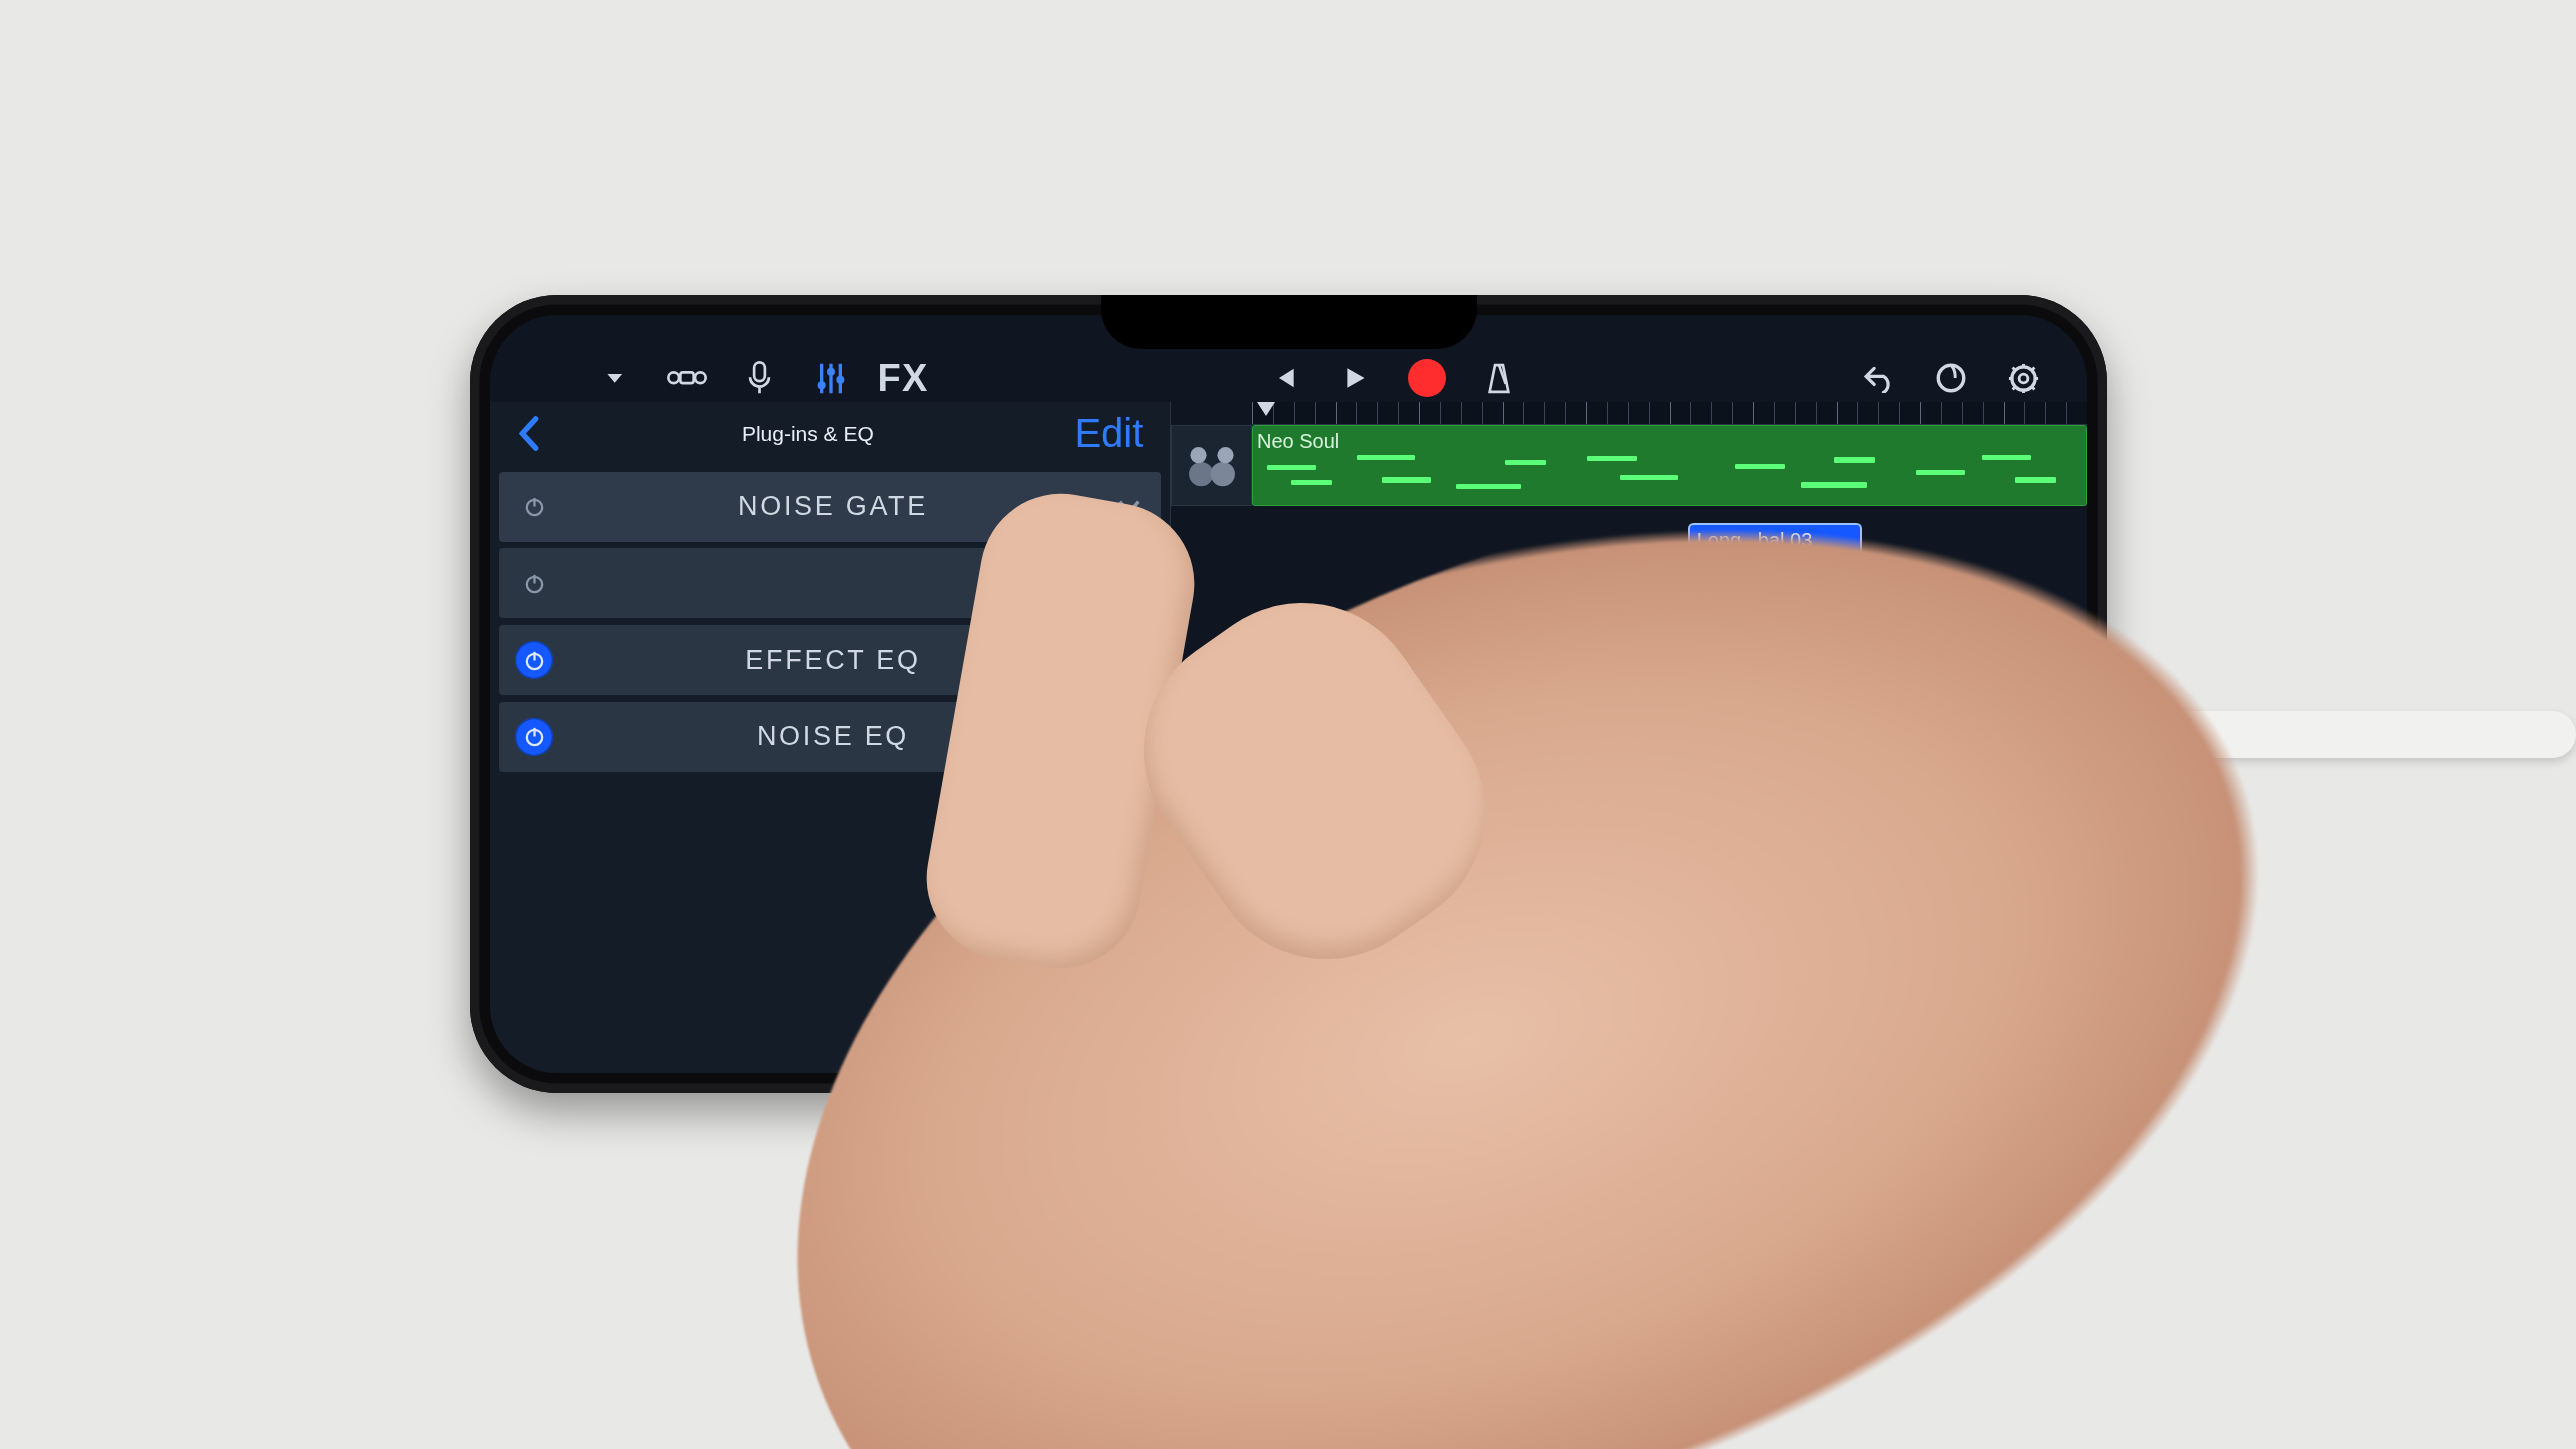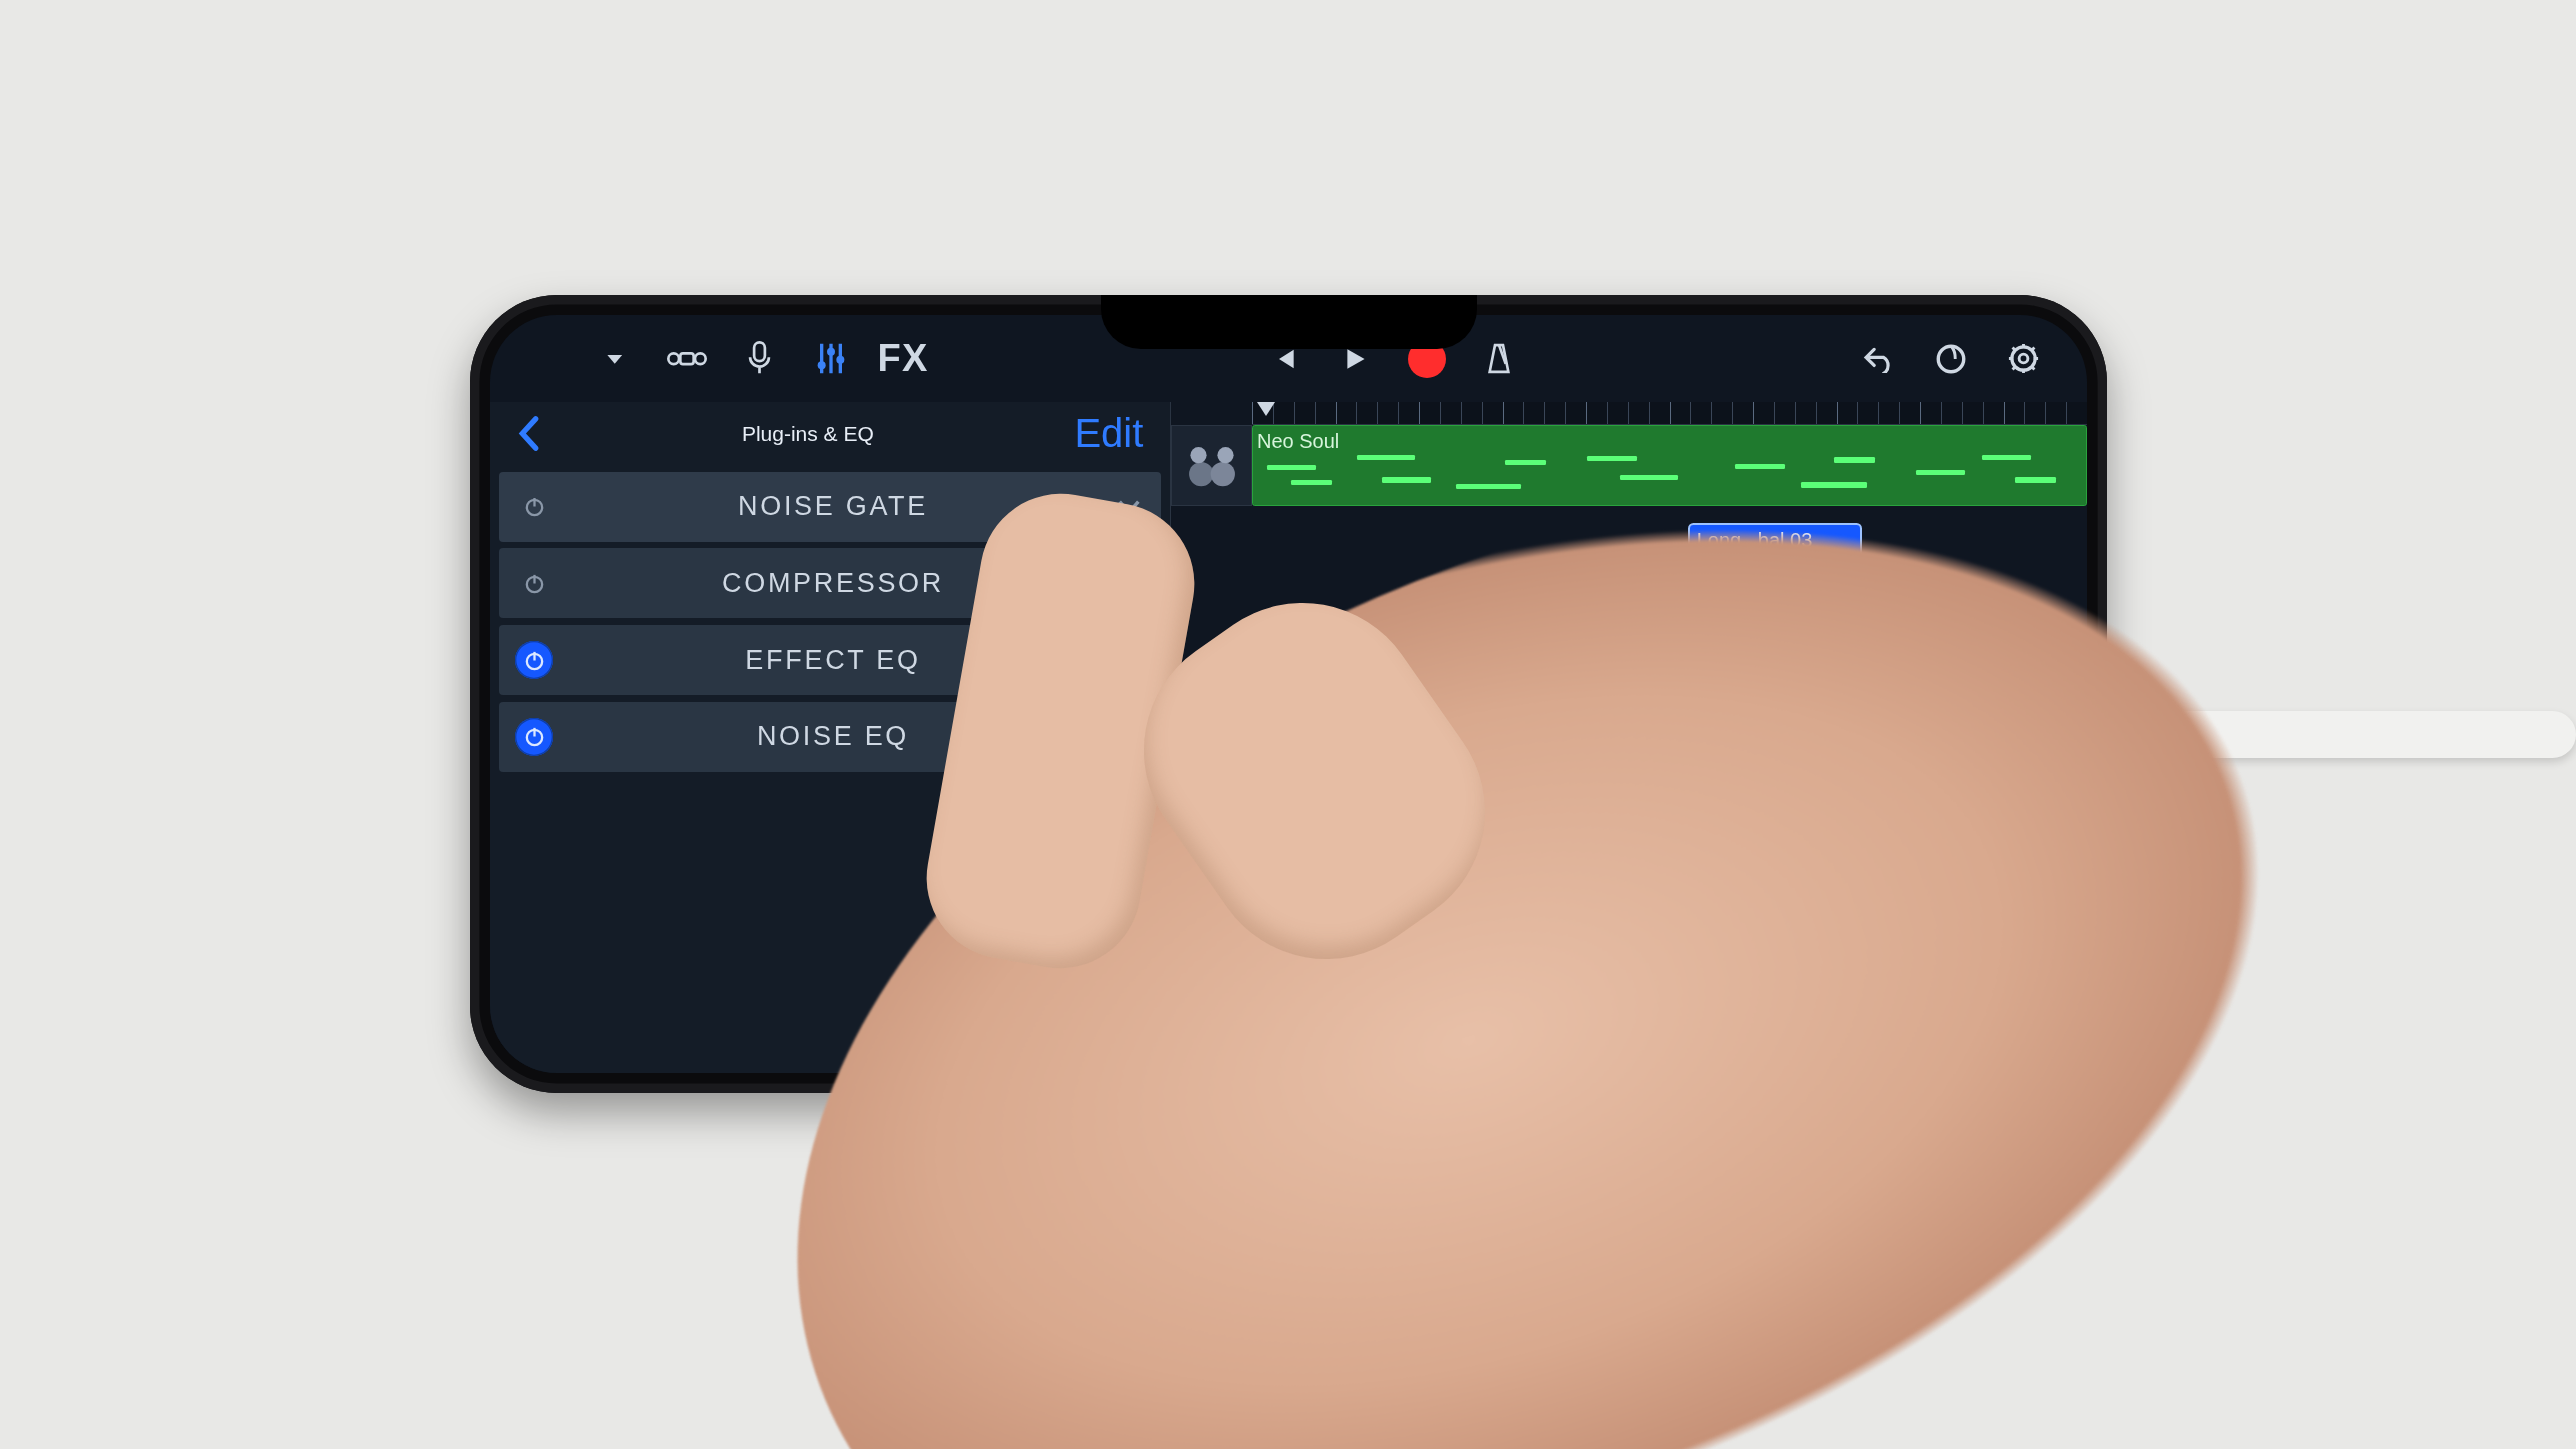--- a/index.html
+++ b/index.html
@@ -42,21 +42,21 @@
     border-radius: 67px;
     overflow: hidden;
   }
 
   
   .toolbar {
     position: absolute;
     left: 0; right: 0; top: 0;
     height: 87px;
     display: flex;
-    align-items: center;
+    align-items: flex-end;
     padding: 0 40px 0 101px;
     gap: 21.5px;
     color: #cfd8e3;
   }
   .tb-group { display: flex; align-items: center; gap: 24px; }
   .tb-spacer { flex: 1; }
   .tb-btn {
     width: 48px; height: 48px;
     display: flex; align-items: center; justify-content: center;
     color: #cfd8e3;
@@ -323,21 +323,20 @@
           </div>
         </div>
 
         <div class="plug-row">
           <div class="power">
             <svg width="23" height="23" viewBox="0 0 24 24">
                 <circle cx="12" cy="13" r="8" fill="none" stroke="currentColor" stroke-width="2.4"></circle>
                 <path d="M12 3v9" stroke="currentColor" stroke-width="2.4"></path>
               </svg>
           </div>
-          <div class="plug-name">COMPRESSOR</div>
           <div class="chev"></div>
         </div>
 
         <div class="plug-row">
           <div class="power on">
             <svg width="23" height="23" viewBox="0 0 24 24">
                 <circle cx="12" cy="13" r="8" fill="none" stroke="currentColor" stroke-width="2.4"></circle>
                 <path d="M12 3v9" stroke="currentColor" stroke-width="2.4"></path>
               </svg>
           </div>

